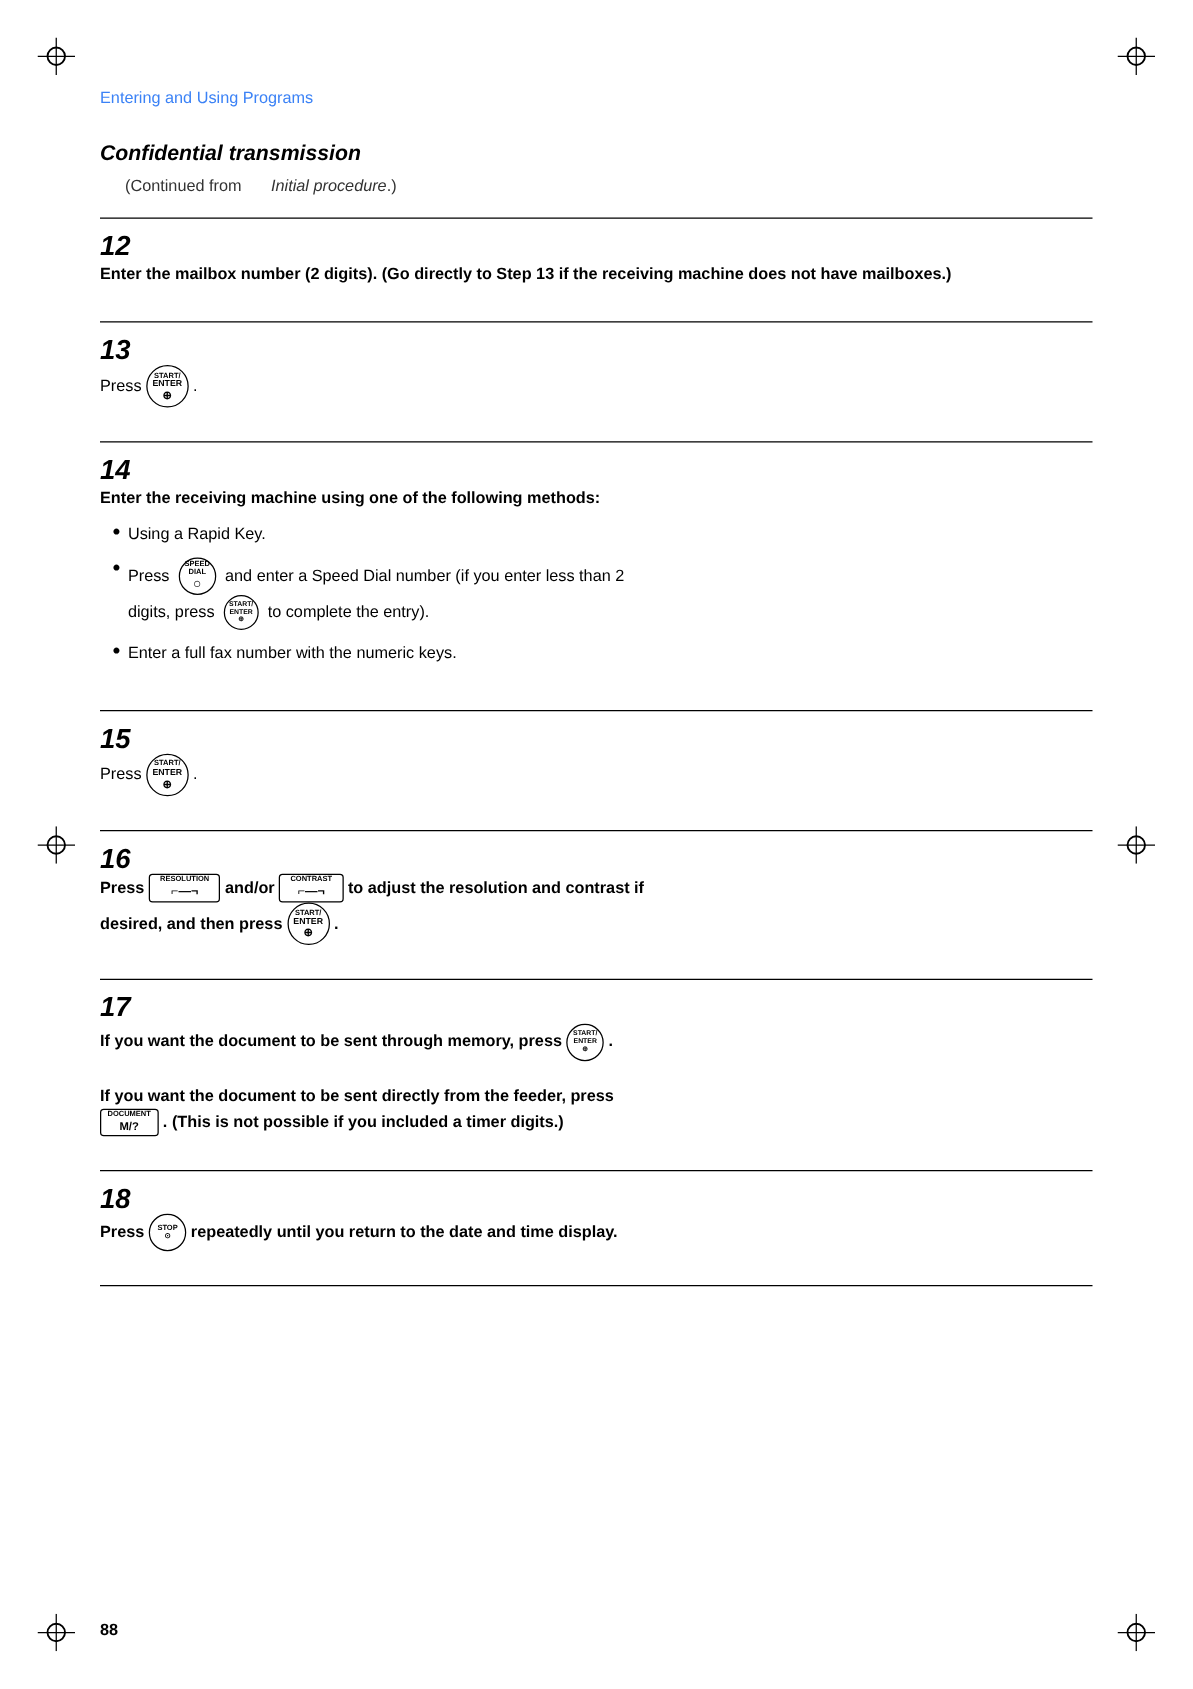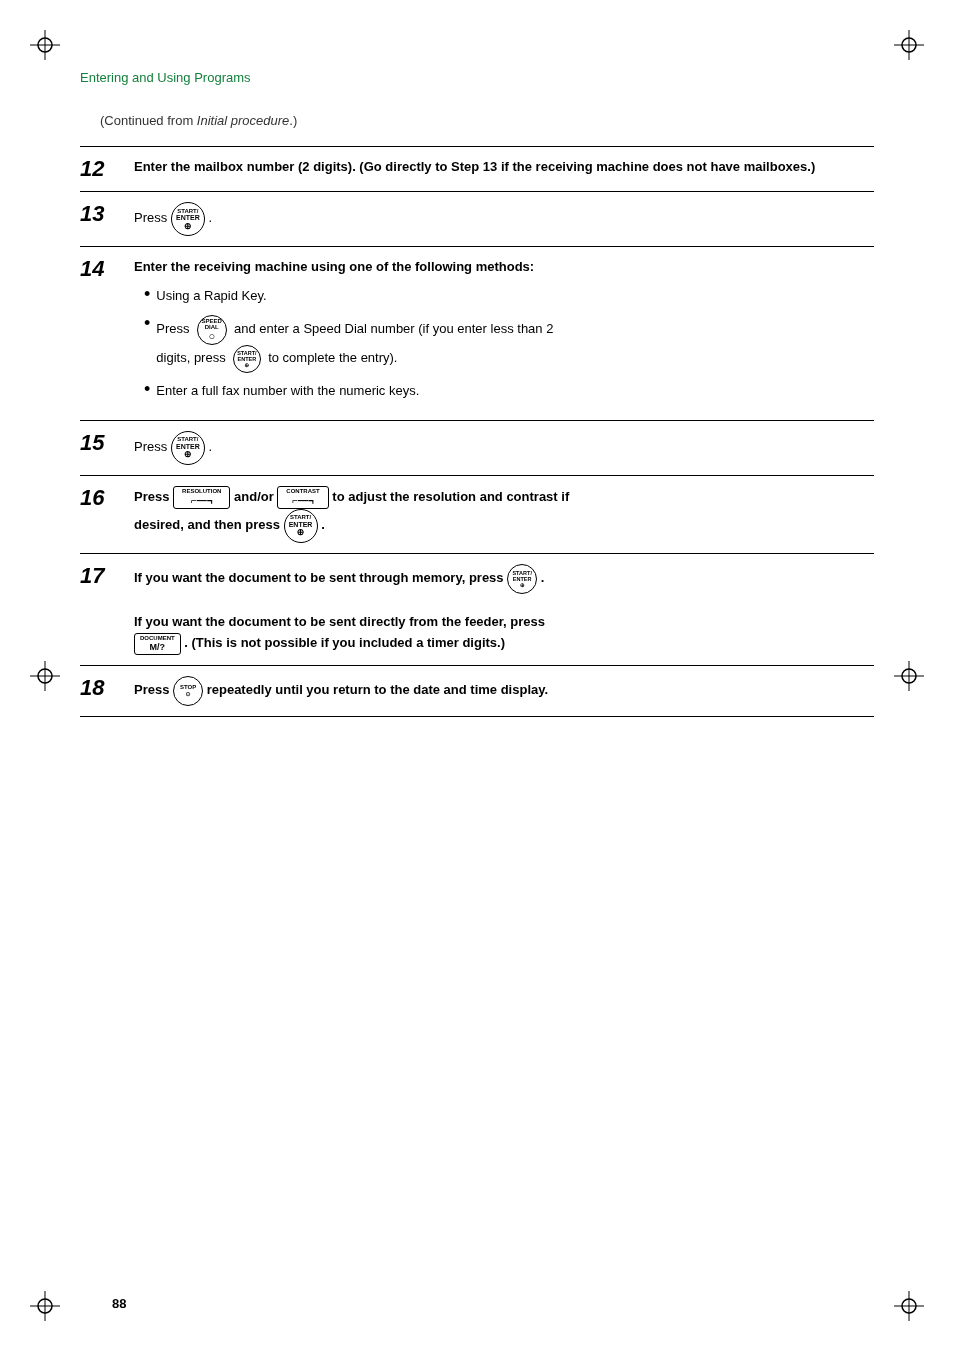--- a/index.html
+++ b/index.html
@@ -29,53 +29,55 @@
     .corner-mark svg { width: 30px; height: 30px; }
     .corner-tl { top: 30px; left: 30px; }
     .corner-tr { top: 30px; right: 30px; }
     .corner-bl { bottom: 30px; left: 30px; }
     .corner-br { bottom: 30px; right: 30px; }
     .corner-ml { top: 50%; left: 30px; transform: translateY(-50%); }
     .corner-mr { top: 50%; right: 30px; transform: translateY(-50%); }
 
     .header-breadcrumb {
       font-size: 13px;
-      color: #15803d;
+      color: #3b82f6;
       margin-bottom: 28px;
       margin-top: 10px;
     }
 
     .section-title {
       font-size: 17px;
       font-weight: bold;
       font-style: italic;
       margin-bottom: 8px;
     }
 
     .continued-text {
       font-size: 13px;
       color: #333;
       margin-bottom: 18px;
       margin-left: 20px;
     }
 
     .continued-text em {
       font-style: italic;
+      margin-left: 20px;
     }
 
     .steps-container {
       border-top: 1.5px solid #000;
     }
 
     .step {
       border-bottom: 1.5px solid #000;
-      padding: 10px 0 10px 0;
+      padding: 10px 0 27px 0;
       display: flex;
       align-items: flex-start;
       gap: 0;
+      flex-direction: column;
     }
 
     .step-number {
       font-size: 22px;
       font-style: italic;
       font-weight: bold;
       min-width: 54px;
       padding-top: 0px;
       line-height: 1.1;
     }
@@ -241,21 +243,20 @@
       vertical-align: middle;
       background: #fff;
     }
 
     .page-number {
       position: absolute;
       bottom: 40px;
       left: 80px;
       font-size: 13px;
       font-weight: bold;
-      margin-left: 32px;
     }
 
     .step17-sub {
       margin-top: 18px;
       font-size: 13px;
       line-height: 1.6;
     }
   </style>
 </head>
 <body>
@@ -300,20 +301,21 @@
   <div class="corner-mark corner-mr">
     <svg viewBox="0 0 30 30">
         <circle cx="15" cy="15" r="7" fill="none" stroke="#000" stroke-width="1.5"></circle>
         <line x1="15" y1="0" x2="15" y2="30" stroke="#000" stroke-width="1"></line>
         <line x1="0" y1="15" x2="30" y2="15" stroke="#000" stroke-width="1"></line>
       </svg>
   </div>
 
   <div class="header-breadcrumb">Entering and Using Programs</div>
 
+  <div class="section-title">Confidential transmission</div>
 
   <div class="continued-text">
     <span>(Continued from </span><em>Initial procedure</em><span>.)</span>
   </div>
 
   <div class="steps-container">
 
     <div class="step">
       <div class="step-number">12</div>
       <div class="step-content">

